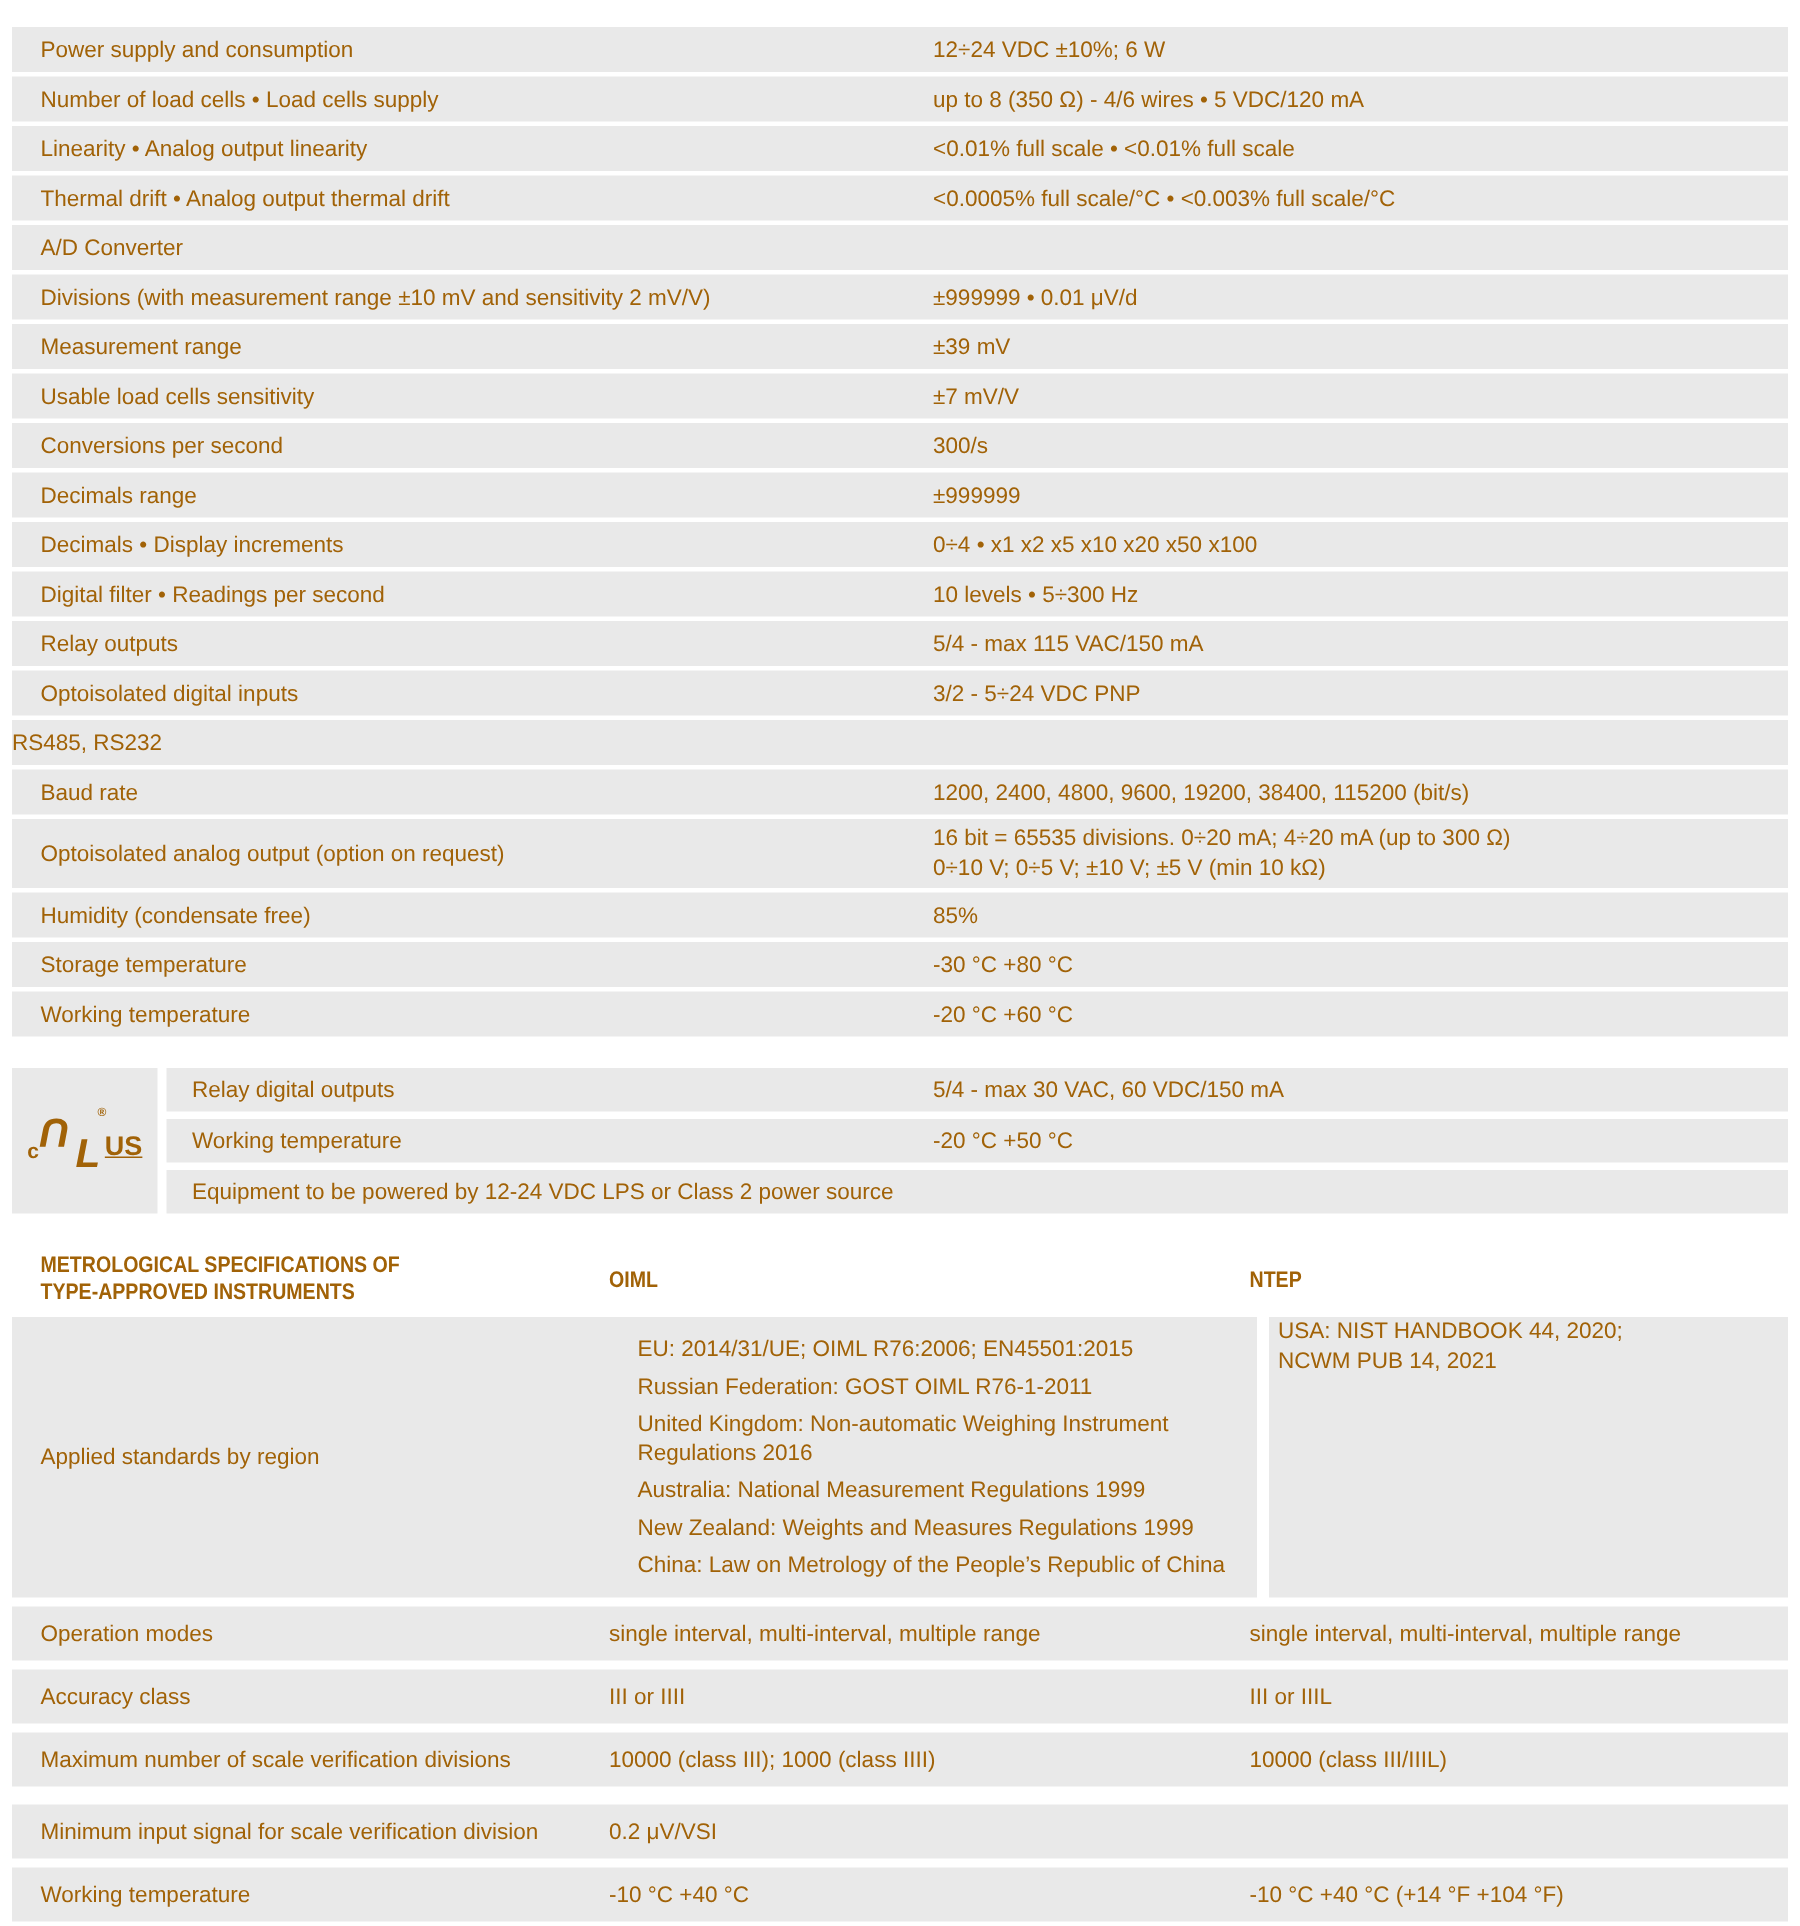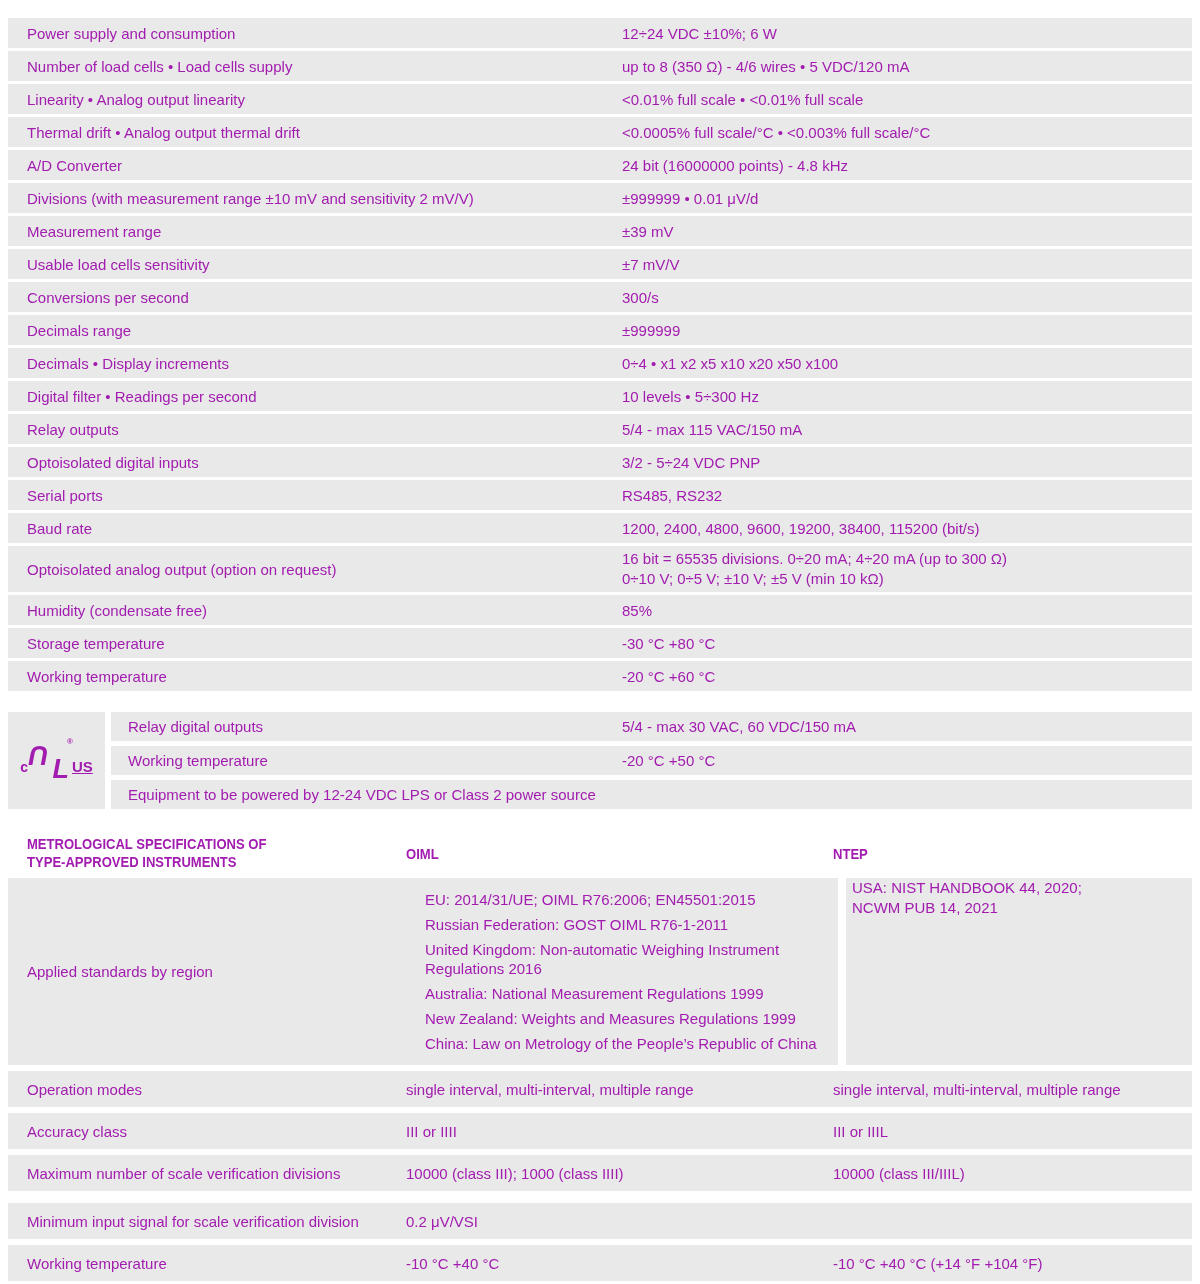--- a/index.html
+++ b/index.html
@@ -1,19 +1,19 @@
 <!DOCTYPE html>
 <html><head>
 <meta charset="utf-8">
 <style>
   * { margin:0; padding:0; box-sizing:border-box; }
   html,body { background:#ffffff; }
   .page {
     width:1200px; height:1284px; background:#ffffff; position:relative;
-    font-family:"Liberation Sans", sans-serif; color:#a21caf; font-size:15px;
+    font-family:"Liberation Sans", sans-serif; color:#a16207; font-size:15px;
     overflow:hidden;
   }
   
   .general-table { margin:18px 8px 0 8px; }
   .spec-row {
     background:#e9e9e9; display:flex; align-items:center;
     min-height:30px; margin-bottom:3px;
   }
   .spec-row .label { width:614px; padding-left:19px; flex-shrink:0; }
   .spec-row .value { flex:1; padding-right:10px; }
@@ -30,21 +30,21 @@
   .ul-letters { position:relative; width:40px; height:38px; margin:0 2px; }
   .ul-u {
     position:absolute; top:-3px; left:1px; font-weight:900; font-size:27px;
     font-style:italic; transform:rotate(180deg); letter-spacing:-2px;
   }
   .ul-l {
     position:absolute; bottom:-5px; right:3px; font-weight:900; font-size:27px;
     font-style:italic; letter-spacing:-2px;
   }
   .ul-reg { position:absolute; top:-5px; right:-3px; font-size:8px; font-weight:bold; }
-  .ul-us { font-weight:bold; font-size:15px; margin-bottom:5px;text-decoration:underline; }
+  .ul-us { font-weight:bold; font-size:18px; margin-bottom:5px;text-decoration:underline; }
   .ul-rows { flex:1; display:flex; flex-direction:column; }
   .ul-row {
     background:#e9e9e9; min-height:29px; display:flex; align-items:center;
     margin-bottom:5px;
   }
   .ul-row:last-child { margin-bottom:0; }
   .ul-row .label { width:511px; padding-left:17px; flex-shrink:0; }
   .ul-row .value { flex:1; }
   .ul-row.note { padding-left:17px; }
   
@@ -95,21 +95,20 @@
     <div class="spec-row">
         <div class="label">Linearity • Analog output linearity</div>
         <div class="value">&lt;0.01% full scale • &lt;0.01% full scale</div>
       </div>
     <div class="spec-row">
         <div class="label">Thermal drift • Analog output thermal drift</div>
         <div class="value">&lt;0.0005% full scale/°C • &lt;0.003% full scale/°C</div>
       </div>
     <div class="spec-row">
         <div class="label">A/D Converter</div>
-        <div class="value">24 bit (16000000 points) - 4.8 kHz</div>
       </div>
     <div class="spec-row">
         <div class="label">Divisions (with measurement range ±10 mV and sensitivity 2 mV/V)</div>
         <div class="value">±999999 • 0.01 μV/d</div>
       </div>
     <div class="spec-row">
         <div class="label">Measurement range</div>
         <div class="value">±39 mV</div>
       </div>
     <div class="spec-row">
@@ -134,21 +133,20 @@
       </div>
     <div class="spec-row">
         <div class="label">Relay outputs</div>
         <div class="value">5/4 - max 115 VAC/150 mA</div>
       </div>
     <div class="spec-row">
         <div class="label">Optoisolated digital inputs</div>
         <div class="value">3/2 - 5÷24 VDC PNP</div>
       </div>
     <div class="spec-row">
-        <div class="label">Serial ports</div>
         <div class="value">RS485, RS232</div>
       </div>
     <div class="spec-row">
         <div class="label">Baud rate</div>
         <div class="value">1200, 2400, 4800, 9600, 19200, 38400, 115200 (bit/s)</div>
       </div>
     <div class="spec-row tall">
         <div class="label">Optoisolated analog output (option on request)</div>
         <div class="value">16 bit = 65535 divisions. 0÷20 mA; 4÷20 mA (up to 300 Ω)
 0÷10 V; 0÷5 V; ±10 V; ±5 V (min 10 kΩ)</div>

